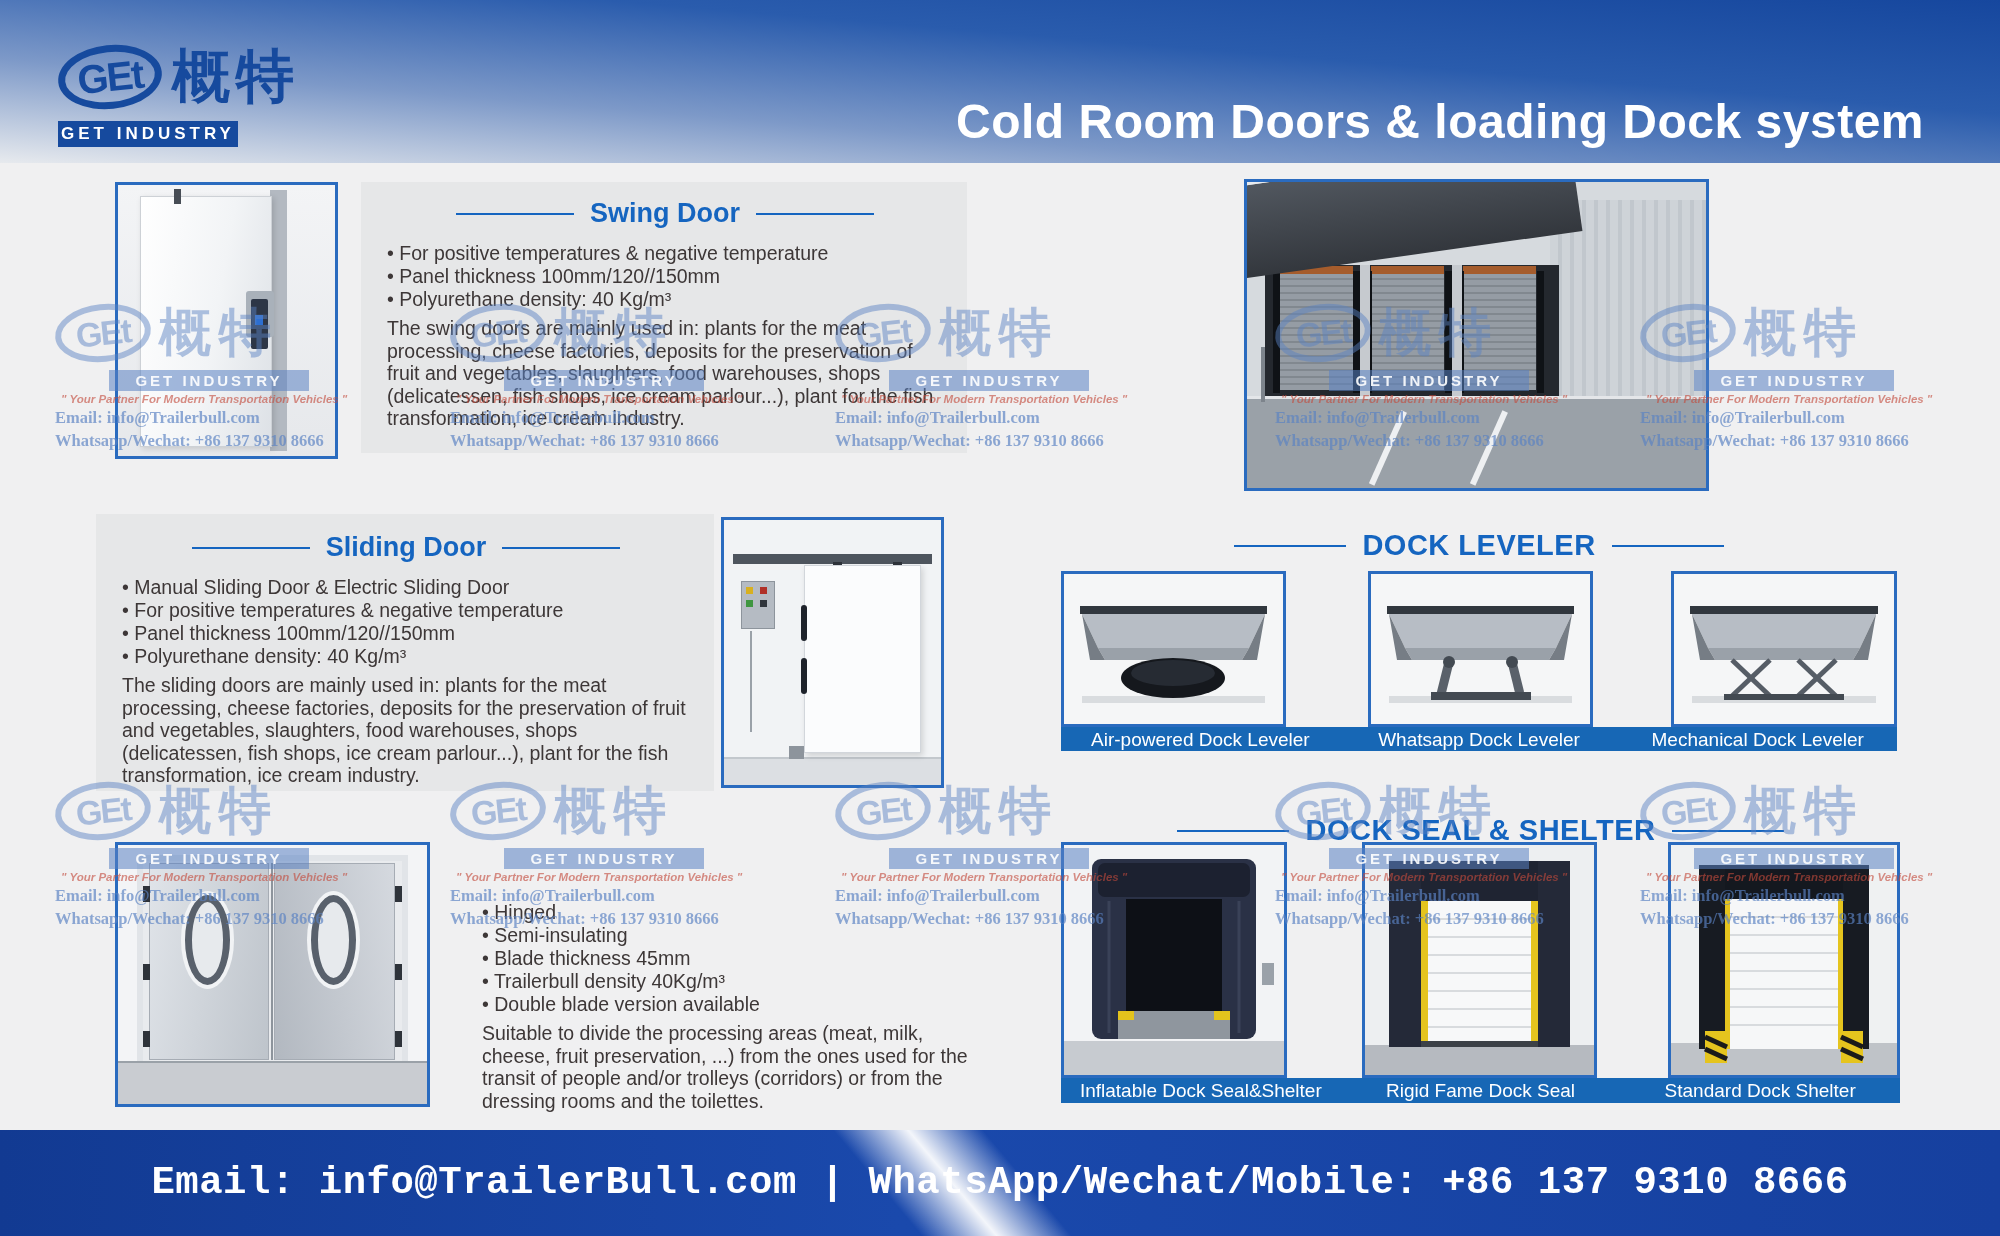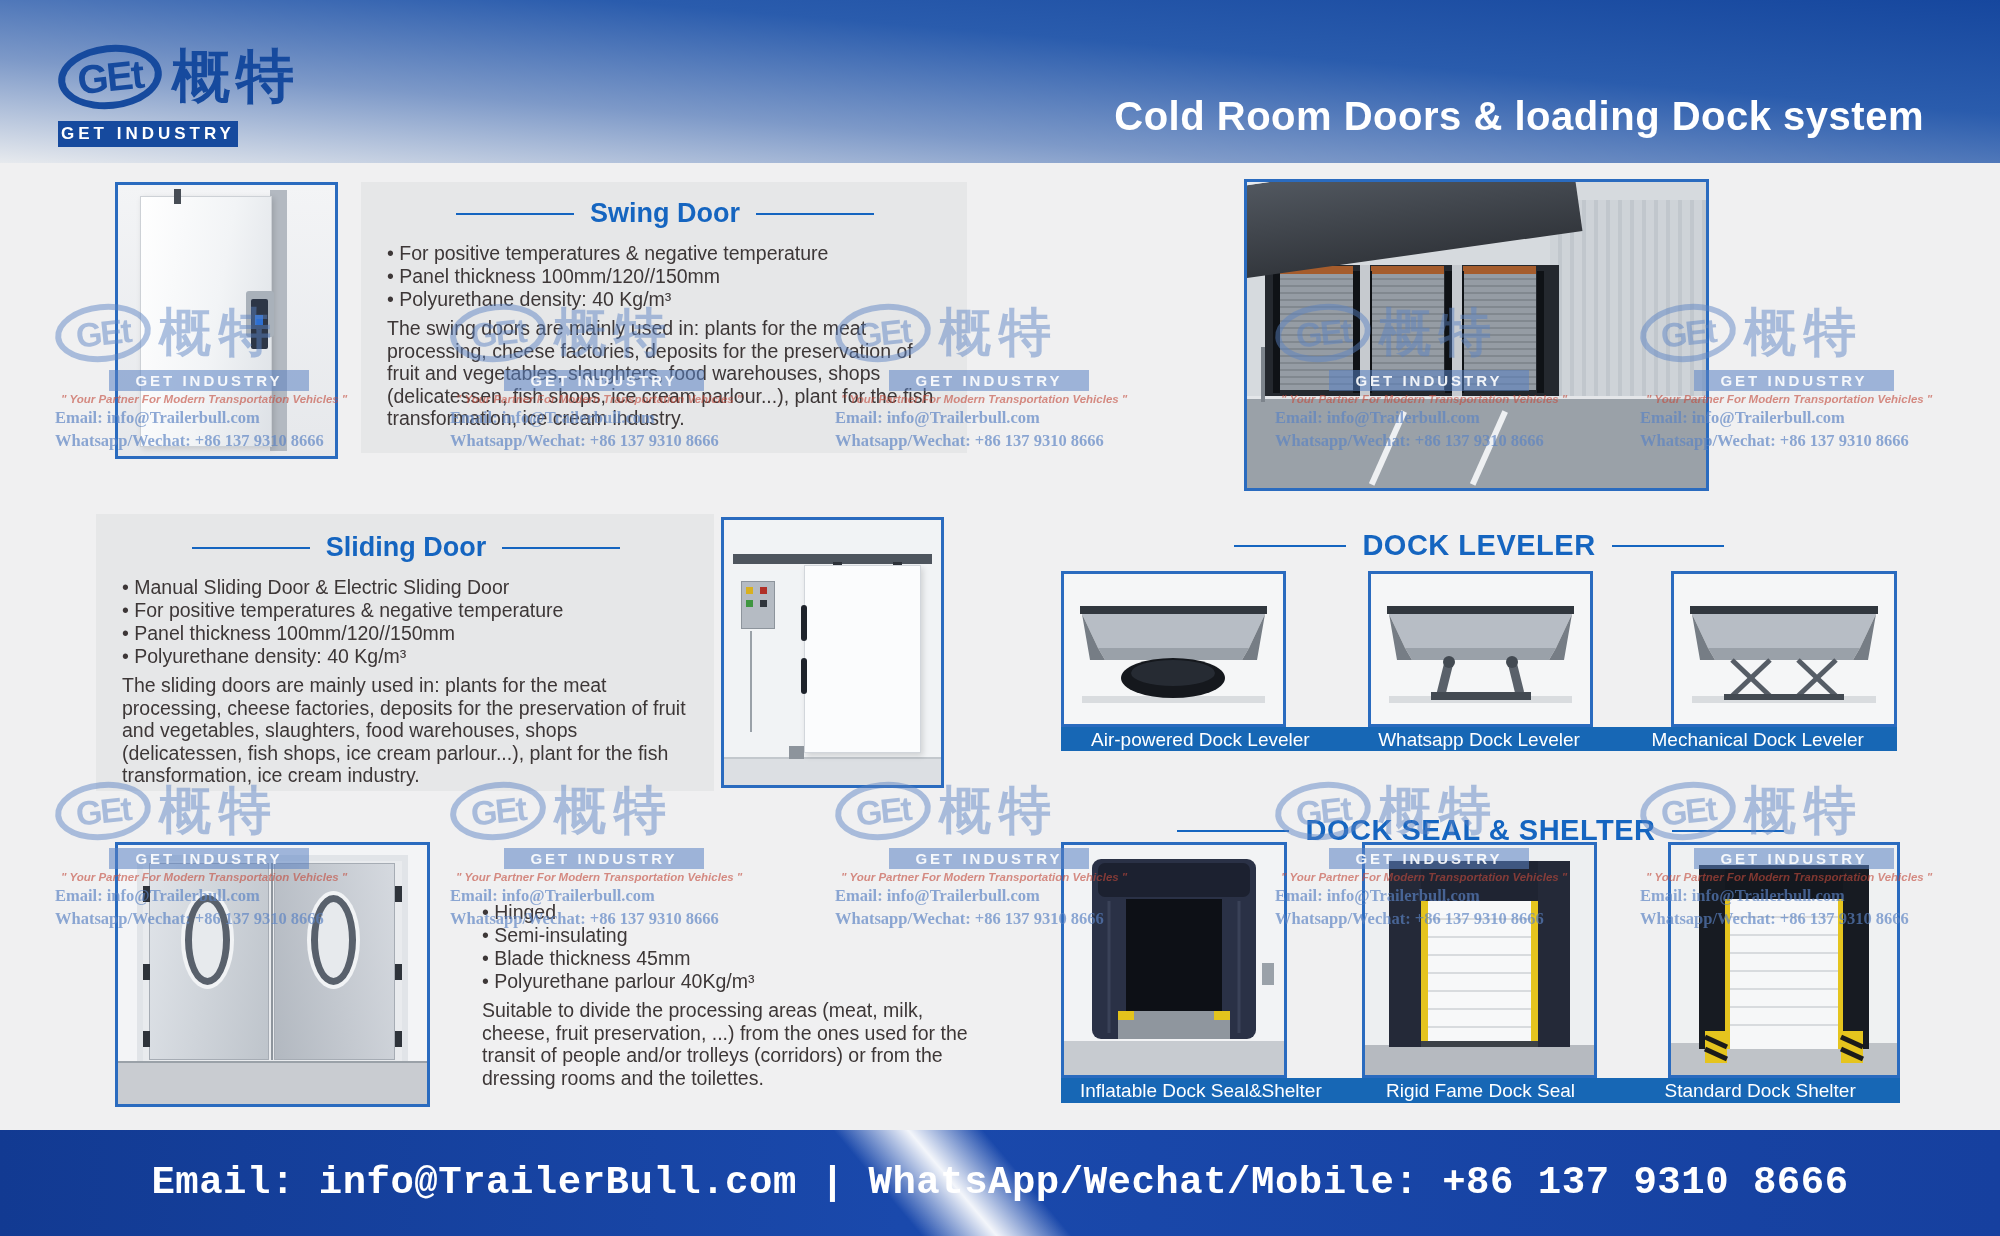--- a/index.html
+++ b/index.html
@@ -10,21 +10,21 @@
   #header{position:absolute;left:0;top:0;width:2000px;height:163px;z-index:10;
     background:linear-gradient(to bottom left,#16479e 0%,#2a5cad 35%,#7d99c8 68%,#e7eaee 100%);}
   #logo{position:absolute;left:58px;top:38px;color:#164a9e;}
   .logo-row{display:flex;align-items:center;gap:10px;}
   .logo-ellipse{width:104px;height:64px;border:7px solid #164a9e;border-radius:50%;
     display:flex;align-items:center;justify-content:center;font-size:40px;font-weight:bold;
     letter-spacing:-2px;transform:rotate(-6deg);box-sizing:border-box;}
   .logo-cn{font-size:58px;font-weight:bold;letter-spacing:6px;}
   .logo-bar{margin-top:5px;width:180px;background:#164a9e;color:#ffffff;text-align:center;
     font-size:17px;font-weight:bold;letter-spacing:4px;padding:3px 0;}
-  #page-title{position:absolute;right:76px;top:94px;color:#ffffff;font-size:40px;font-weight:bold;
+  #page-title{position:absolute;right:76px;top:94px;color:#ffffff;font-size:48px;font-weight:bold;
     letter-spacing:0.5px;white-space:nowrap;}
 
   
   .panel{position:absolute;background:#e6e7e8;box-sizing:border-box;}
   .img-box{position:absolute;border:3px solid #2a6bbf;box-sizing:border-box;overflow:hidden;background:#f4f5f7;}
   .sec-title{display:flex;align-items:center;justify-content:center;gap:16px;
     color:#1565c0;font-weight:bold;font-size:27px;white-space:nowrap;}
   .sec-title .line{height:2px;background:#1565c0;flex:0 0 auto;}
   .copy{color:#3d3737;font-size:19.5px;}
   .copy ul{list-style:none;margin:0;padding:0;}
@@ -401,21 +401,22 @@
     <div class="si-hinge" style="left:89.5%;top:46%"></div>
     <div class="si-hinge" style="left:89.5%;top:72%"></div>
     <div class="si-floor"></div>
   </div>
 
   <div id="semi-copy" class="copy">
     <ul>
       <li>Hinged</li>
       <li>Semi-insulating</li>
       <li>Blade thickness 45mm</li>
-      <li>Polyurethane parlour 40Kg/m³</li>
+      <li>Trailerbull density 40Kg/m³</li>
+      <li>Double blade version available</li>
     </ul>
     <p>Suitable to divide the processing areas (meat, milk, cheese, fruit preservation, ...) from the ones used for the transit of people and/or trolleys (corridors) or from the dressing rooms and the toilettes.</p>
   </div>
 
   <div id="wm-layer">
       <div class="wm" style="left: 55px; top: 298px;">
         <div class="wm-row">
           <span class="wm-ellipse">GEt</span>
           <span class="wm-cn">概特</span>
         </div>

